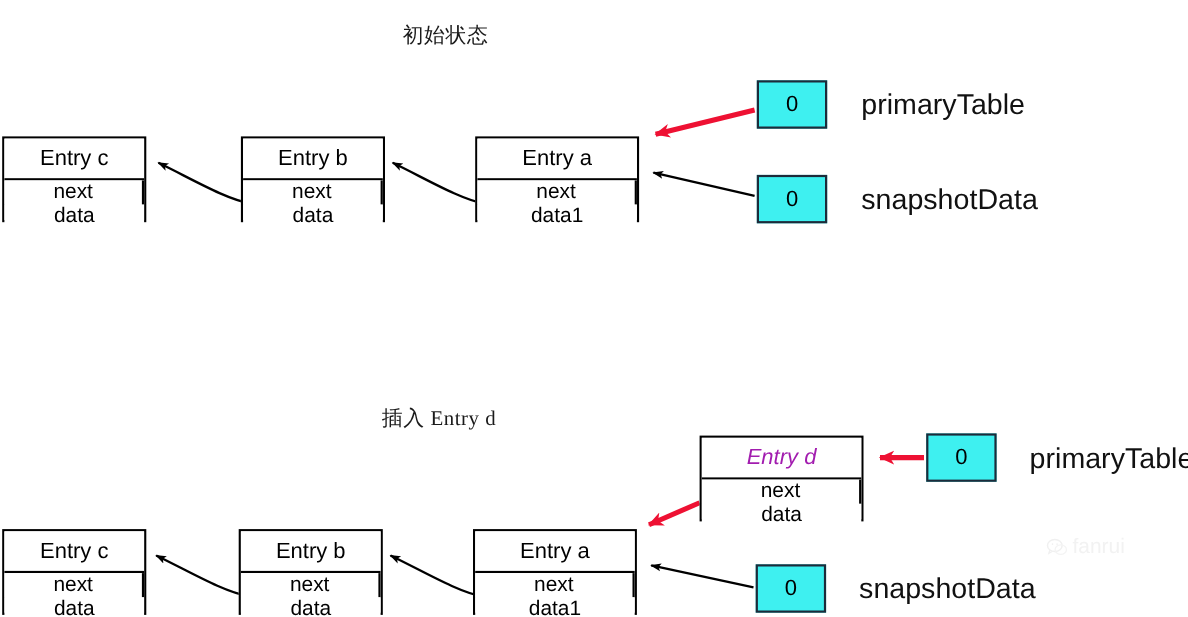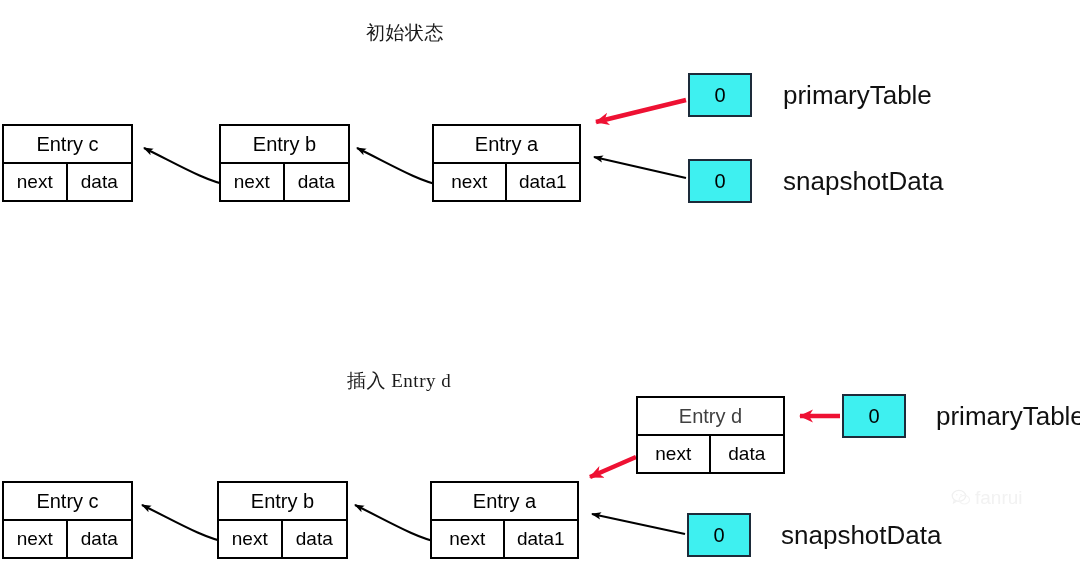--- a/index.html
+++ b/index.html
@@ -49,25 +49,27 @@
     height: 38px;
     border-bottom: 2px solid #000000;
     display: flex;
     align-items: center;
     justify-content: center;
     font-size: 20px;
     color: #000000;
     background: #ffffff;
   }
   .entry-head.red-label {
-    color: #404040;
+    color: #a21caf;
+    font-style: italic;
   }
   .entry-fields {
     display: flex;
     height: 36px;
+    flex-direction: column;
   }
   .entry-cell {
     box-sizing: border-box;
     flex: 1 1 50%;
     display: flex;
     align-items: center;
     justify-content: center;
     font-size: 19px;
     color: #000000;
     background: #ffffff;

